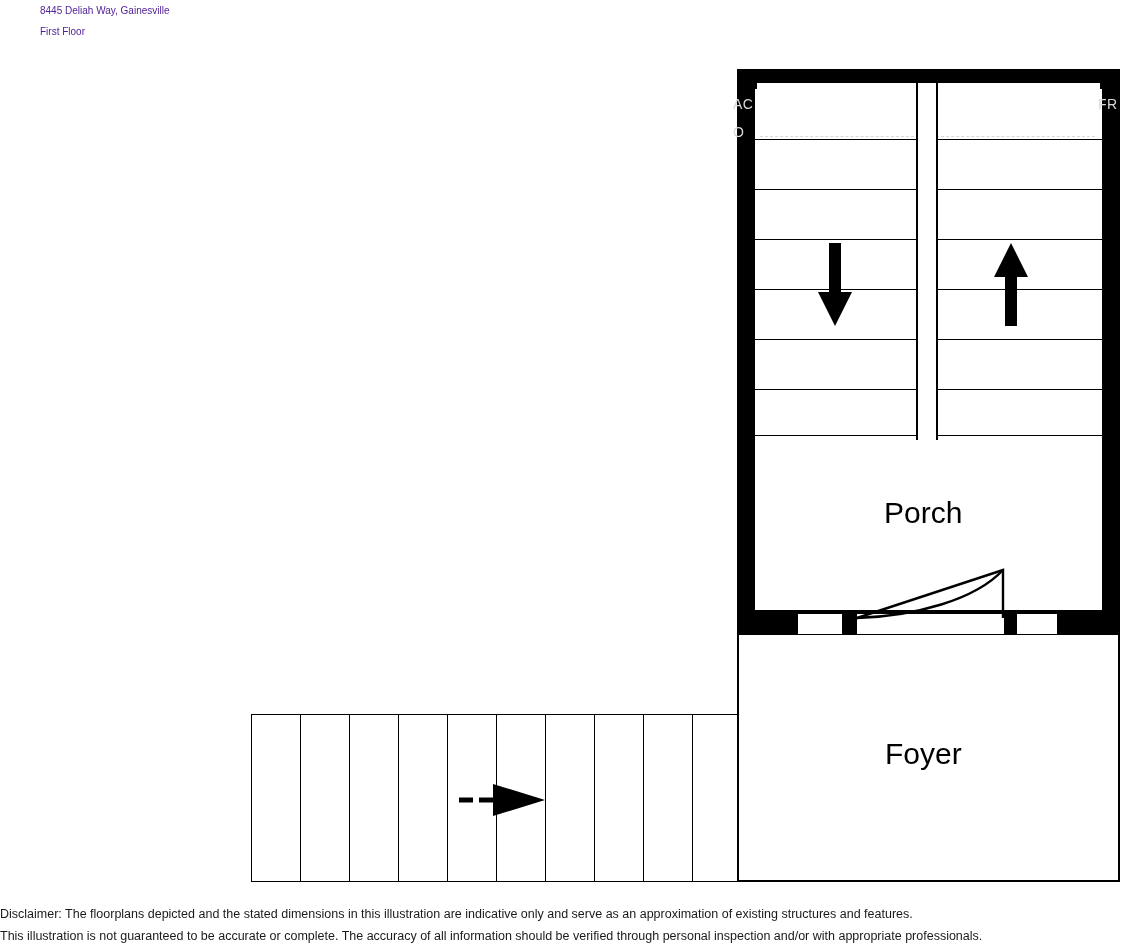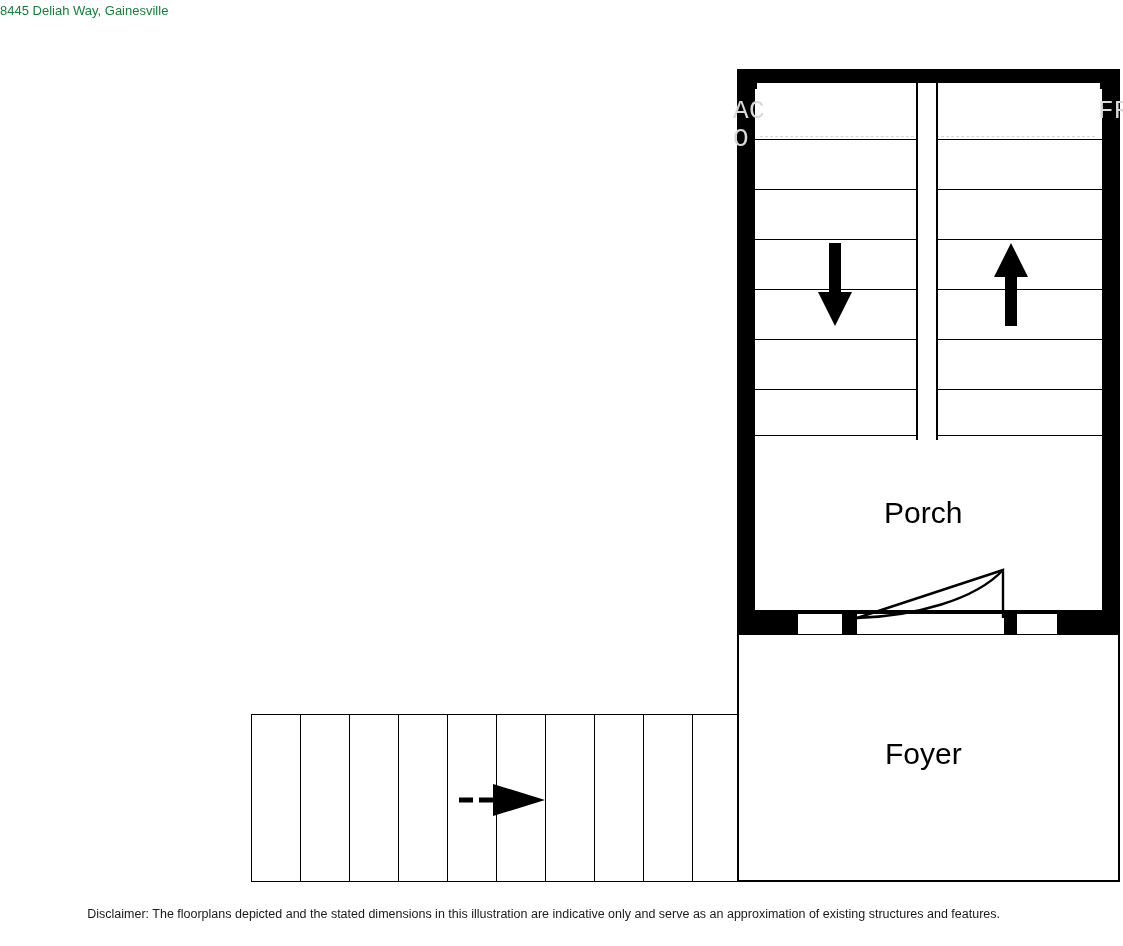--- a/index.html
+++ b/index.html
@@ -17,24 +17,25 @@
   }
 
   
   .header {
     position: absolute;
     left: 0px;
     top: 0px;
     width: 600px;
   }
   .header .line {
-    font-size: 13px;
+    font-size: 10px;
     line-height: 21px;
-    color: #15803d;
+    color: #4c1d95;
     white-space: nowrap;
+    padding-left: 40px;
   }
 
   
   .stage {
     position: absolute;
     left: 0;
     top: 0;
     width: 1123px;
     height: 946px;
   }
@@ -125,23 +126,23 @@
     border-right: 17px solid transparent;
     border-bottom: 34px solid #000;
   }
 
   
   .door-swing { position: absolute; left: 855px; top: 560px; width: 160px; height: 60px; z-index: 7;}
 
   
   .ghost {
     position: absolute;
-    font-size: 26px;
+    font-size: 14px;
     color: #d9d9d9;
-    font-family: Liberation Mono, monospace;
+    font-family: Liberation Sans, sans-serif;
     letter-spacing: 0.5px;
     z-index: 4;
     user-select: none;
   }
   .ghost-dash {
     position: absolute;
     left: 760px;
     top: 136px;
     width: 335px;
     height: 0;
@@ -197,28 +198,28 @@
     position: absolute;
     left: 0px;
     top: 903px;
     width: 1000px;
   }
   .disclaimer .line {
     font-size: 12.5px;
     line-height: 22px;
     color: #1a1a1a;
     white-space: nowrap;
-    text-align: right;
   }
 </style>
 </head>
 <body>
 
 <div class="header">
   <div class="line">8445 Deliah Way, Gainesville</div>
+  <div class="line">First Floor</div>
 </div>
 
 <div class="stage">
 
   <div class="foyer-block"></div>
 
   <div class="stair-area">
     <div class="tread" style="top:56px;"></div>
     <div class="tread" style="top:106px;"></div>
     <div class="tread" style="top:156px;"></div>
@@ -282,13 +283,14 @@
   <svg class="entry-arrow" viewBox="0 0 86 32">
     <line x1="0" y1="16" x2="14" y2="16" stroke="#000" stroke-width="5"></line>
     <line x1="20" y1="16" x2="34" y2="16" stroke="#000" stroke-width="5"></line>
     <polygon points="34,0 34,32 86,16" fill="#000"></polygon>
   </svg>
 
 </div>
 
 <div class="disclaimer">
   <div class="line">Disclaimer: The floorplans depicted and the stated dimensions in this illustration are indicative only and serve as an approximation of existing structures and features.</div>
+  <div class="line">This illustration is not guaranteed to be accurate or complete. The accuracy of all information should be verified through personal inspection and/or with appropriate professionals.</div>
 </div>
 
 </body></html>

